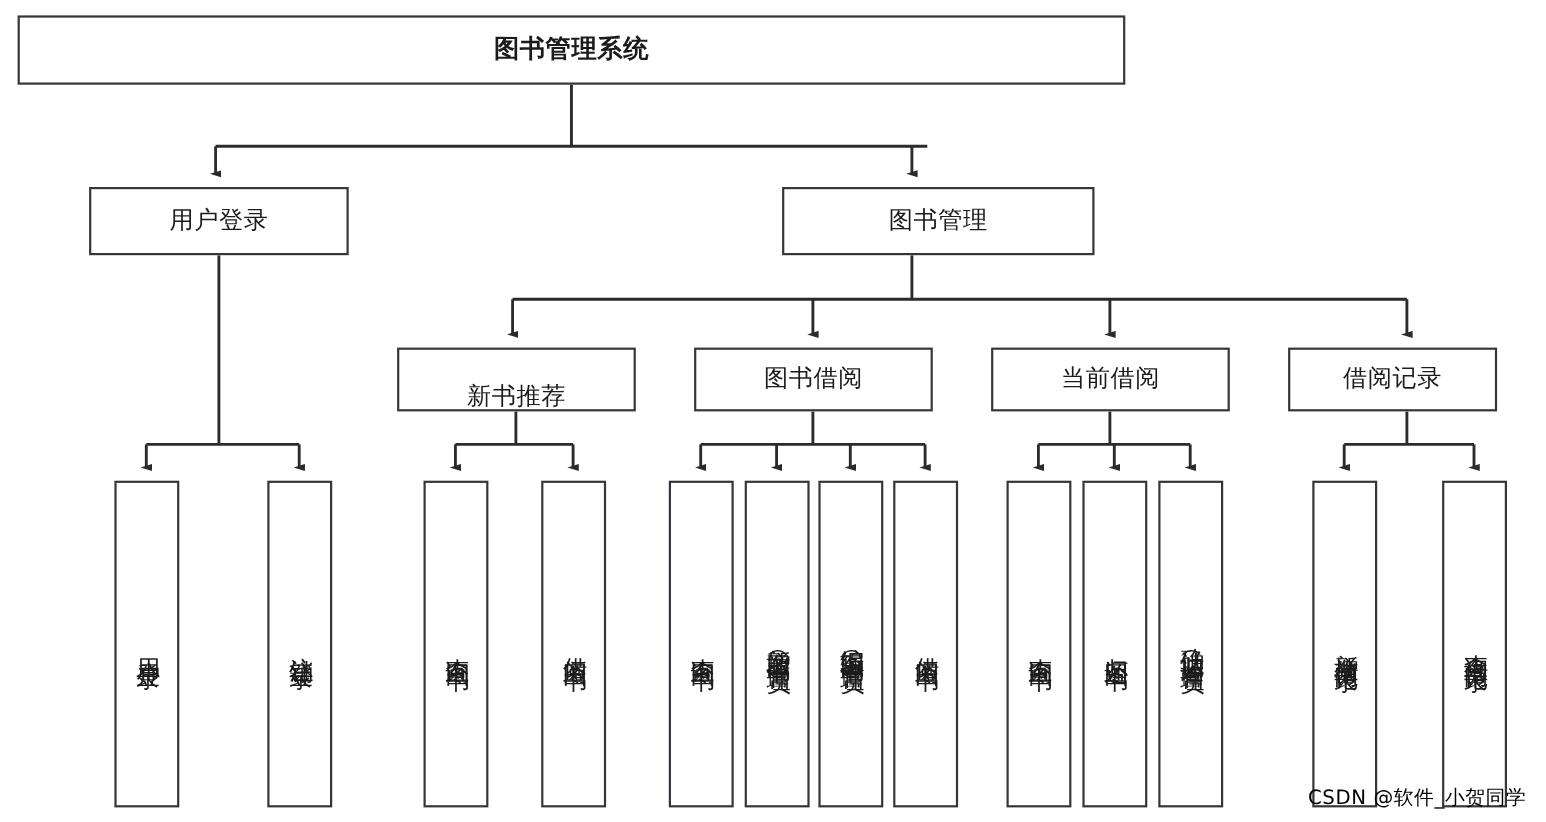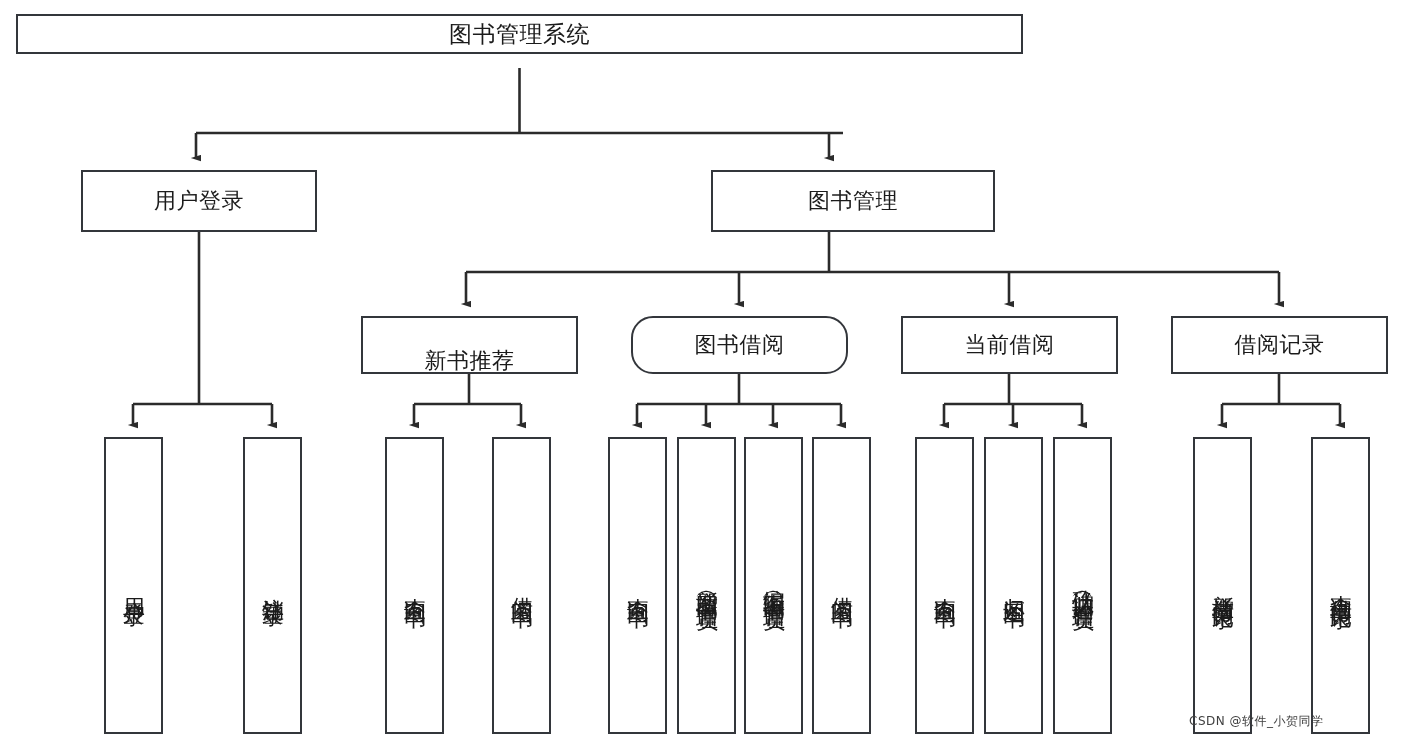--- a/index.html
+++ b/index.html
@@ -59,22 +59,22 @@
     text-orientation: upright;
     font-size: 22px;
     line-height: 1.22;
     letter-spacing: 3px;
     white-space: nowrap;
   }
   .watermark {
     position: absolute;
     left: 1189px;
     top: 713px;
-    font-size: 12px;
-    color: #404040;
+    font-size: 18px;
+    color: #000000;
     white-space: nowrap;
     letter-spacing: 0.5px;
     font-family: "DejaVu Sans", "Liberation Sans", sans-serif;
   }
 </style>
 </head>
 <body>
 
 <div id="canvas">
 
@@ -122,45 +122,45 @@
       <path d="M1082,404 L1082,425" marker-end="url(#arrow)"></path>
 
       <path d="M1279,374 L1279,404"></path>
       <path d="M1222,404 L1340,404"></path>
       <path d="M1222,404 L1222,425" marker-end="url(#arrow)"></path>
       <path d="M1340,404 L1340,425" marker-end="url(#arrow)"></path>
 
     </g>
   </svg>
 
-  <div class="node horiz root" style="left:16px; top:14px; width:1007px; height:40px;">
+  <div class="node horiz root" style="left:16px; top:14px; width:1007px; height:63px;font-weight:bold;">
     <span class="label">图书管理系统</span>
   </div>
 
   <div class="node horiz" style="left:81px; top:170px; width:236px; height:62px;">
     <span class="label">用户登录</span>
   </div>
 
   <div class="node horiz" style="left:711px; top:170px; width:284px; height:62px;">
     <span class="label">图书管理</span>
   </div>
 
   <div class="node horiz" style="left:361px; top:316px; width:217px; height:58px;align-items:flex-end;">
     <span class="label">新书推荐</span>
   </div>
 
-  <div class="node horiz" style="left:631px; top:316px; width:217px; height:58px;border-radius:22px;">
+  <div class="node horiz" style="left:631px; top:316px; width:217px; height:58px;">
     <span class="label">图书借阅</span>
   </div>
 
   <div class="node horiz" style="left:901px; top:316px; width:217px; height:58px;justify-content:center;">
     <span class="label">当前借阅</span>
   </div>
 
-  <div class="node horiz" style="left:1171px; top:316px; width:217px; height:58px;">
+  <div class="node horiz" style="left:1171px; top:316px; width:190px; height:58px;">
     <span class="label">借阅记录</span>
   </div>
 
   <div class="node vert" style="left:104px; top:437px; width:59px; height:297px;">
     <span class="label">用户登录</span>
   </div>
 
   <div class="node vert" style="left:243px; top:437px; width:59px; height:297px;">
     <span class="label">注销登录</span>
   </div>

